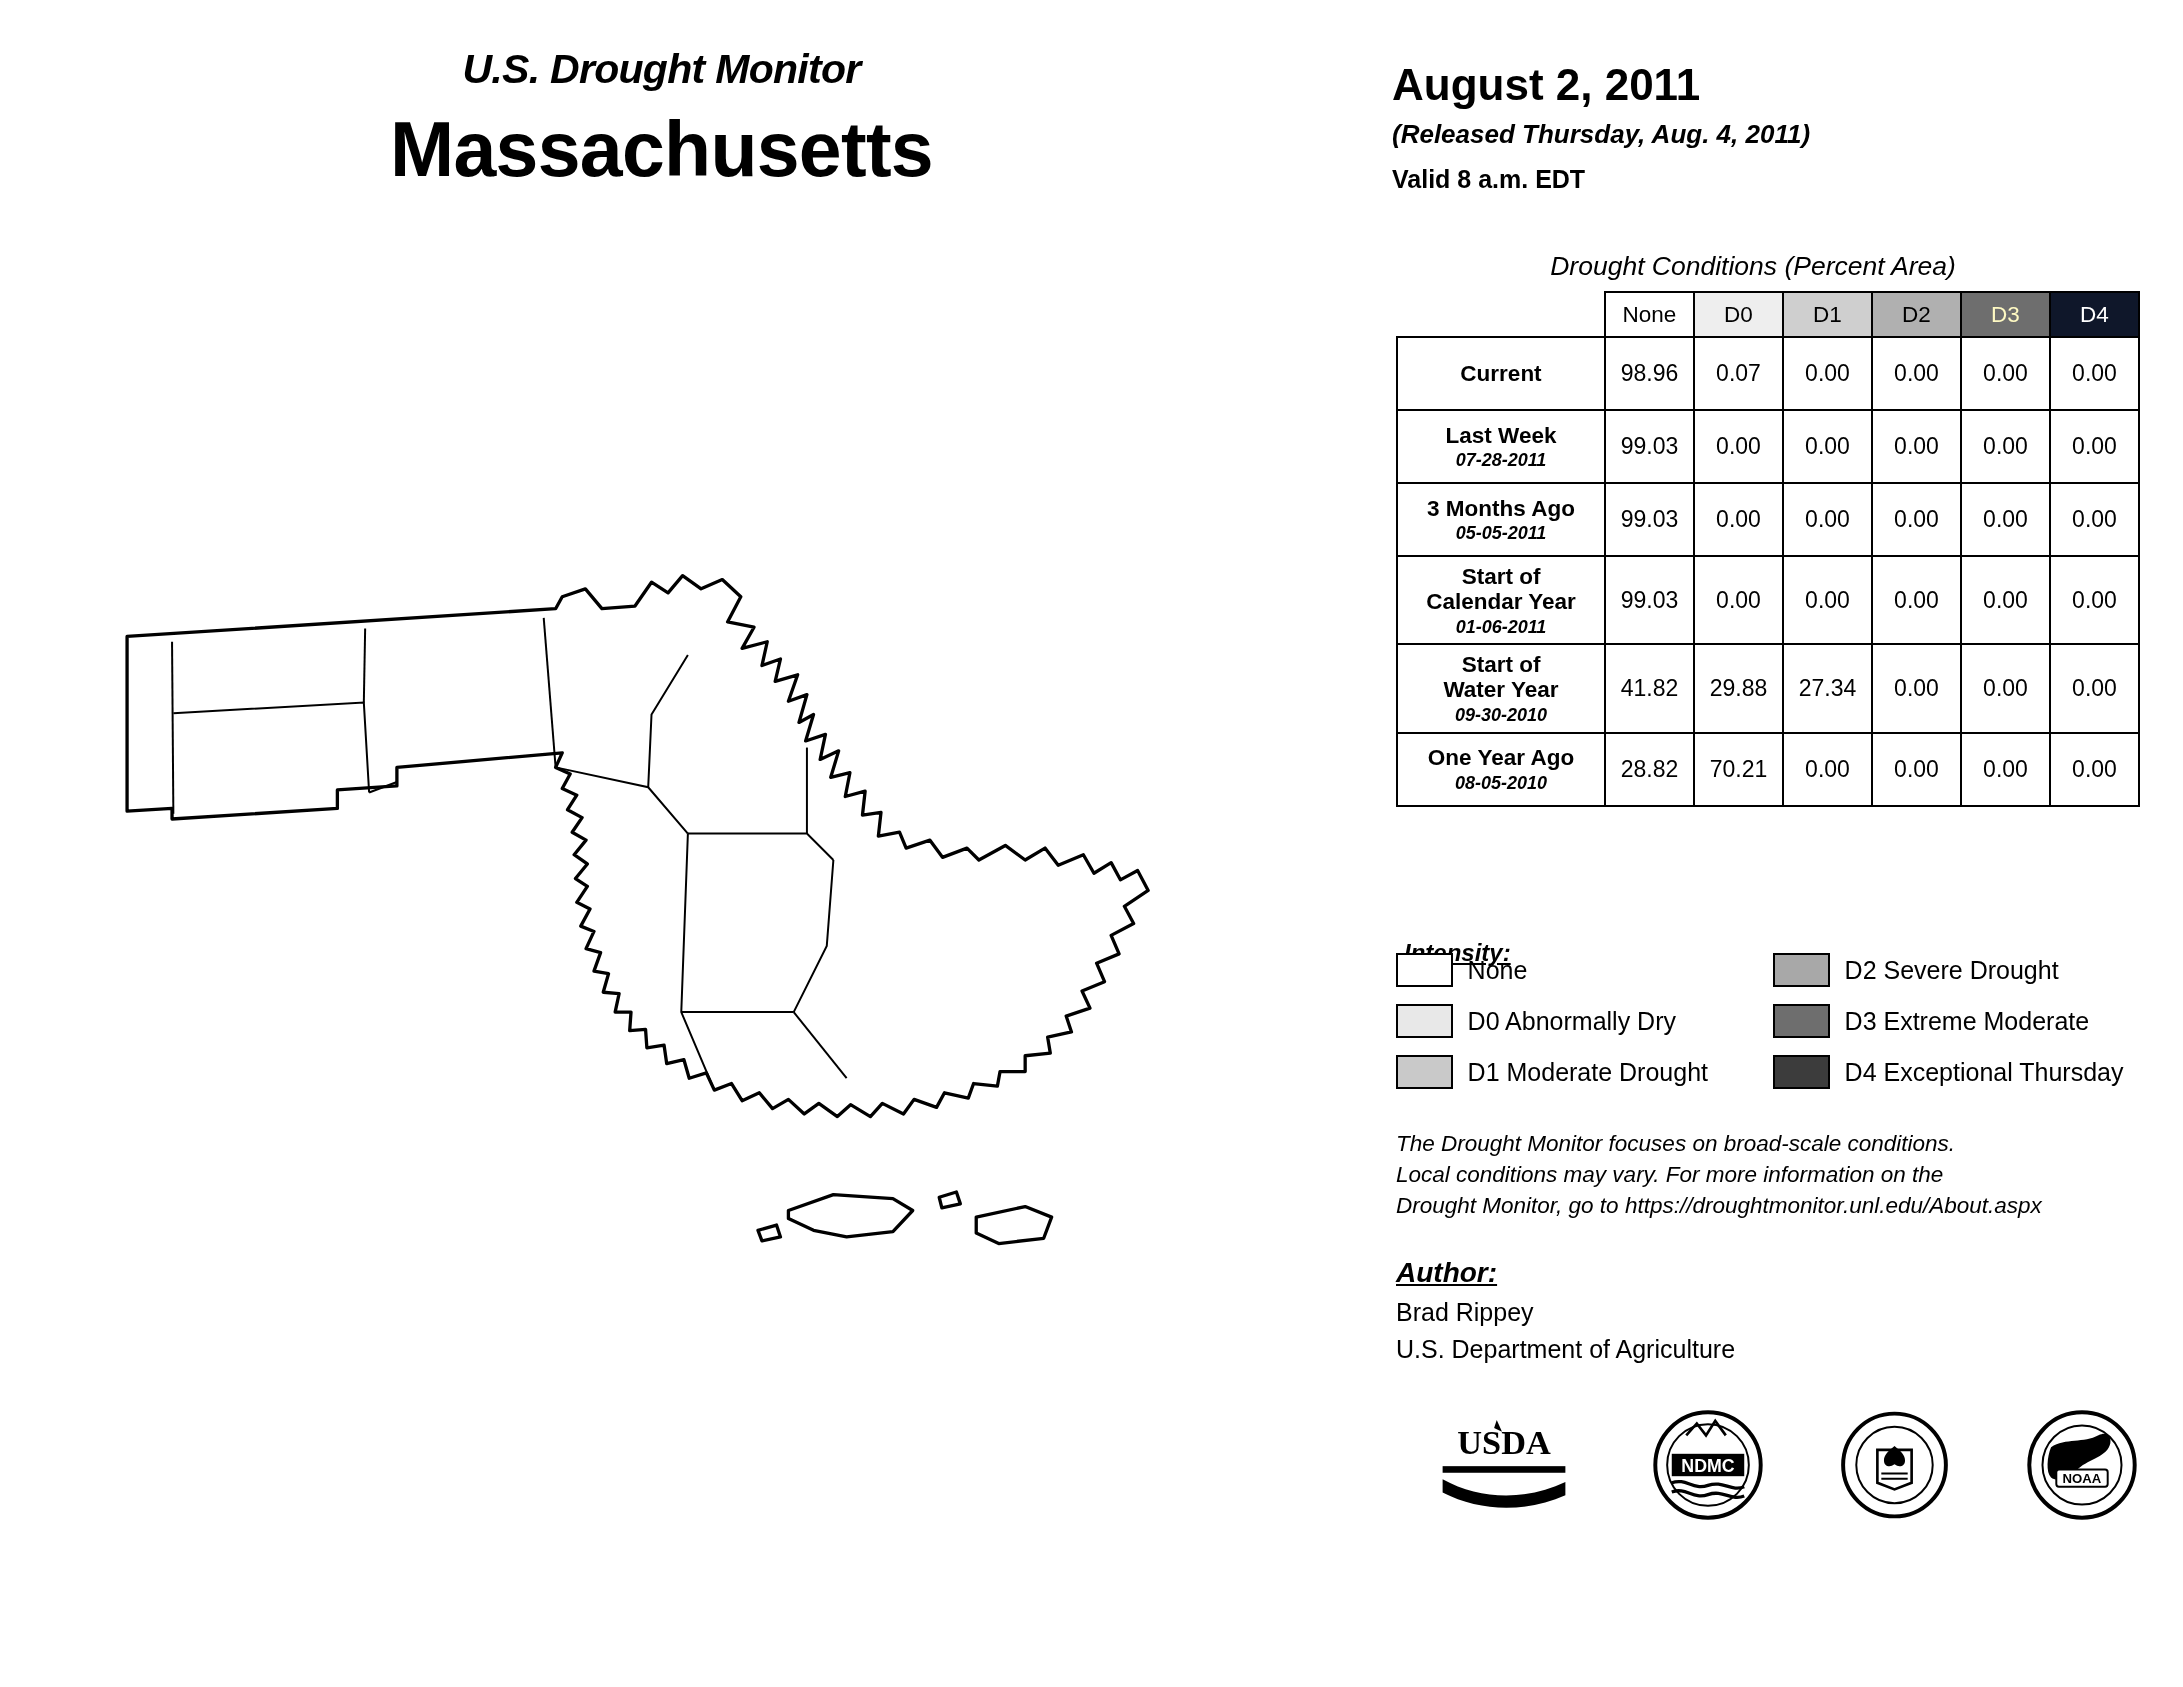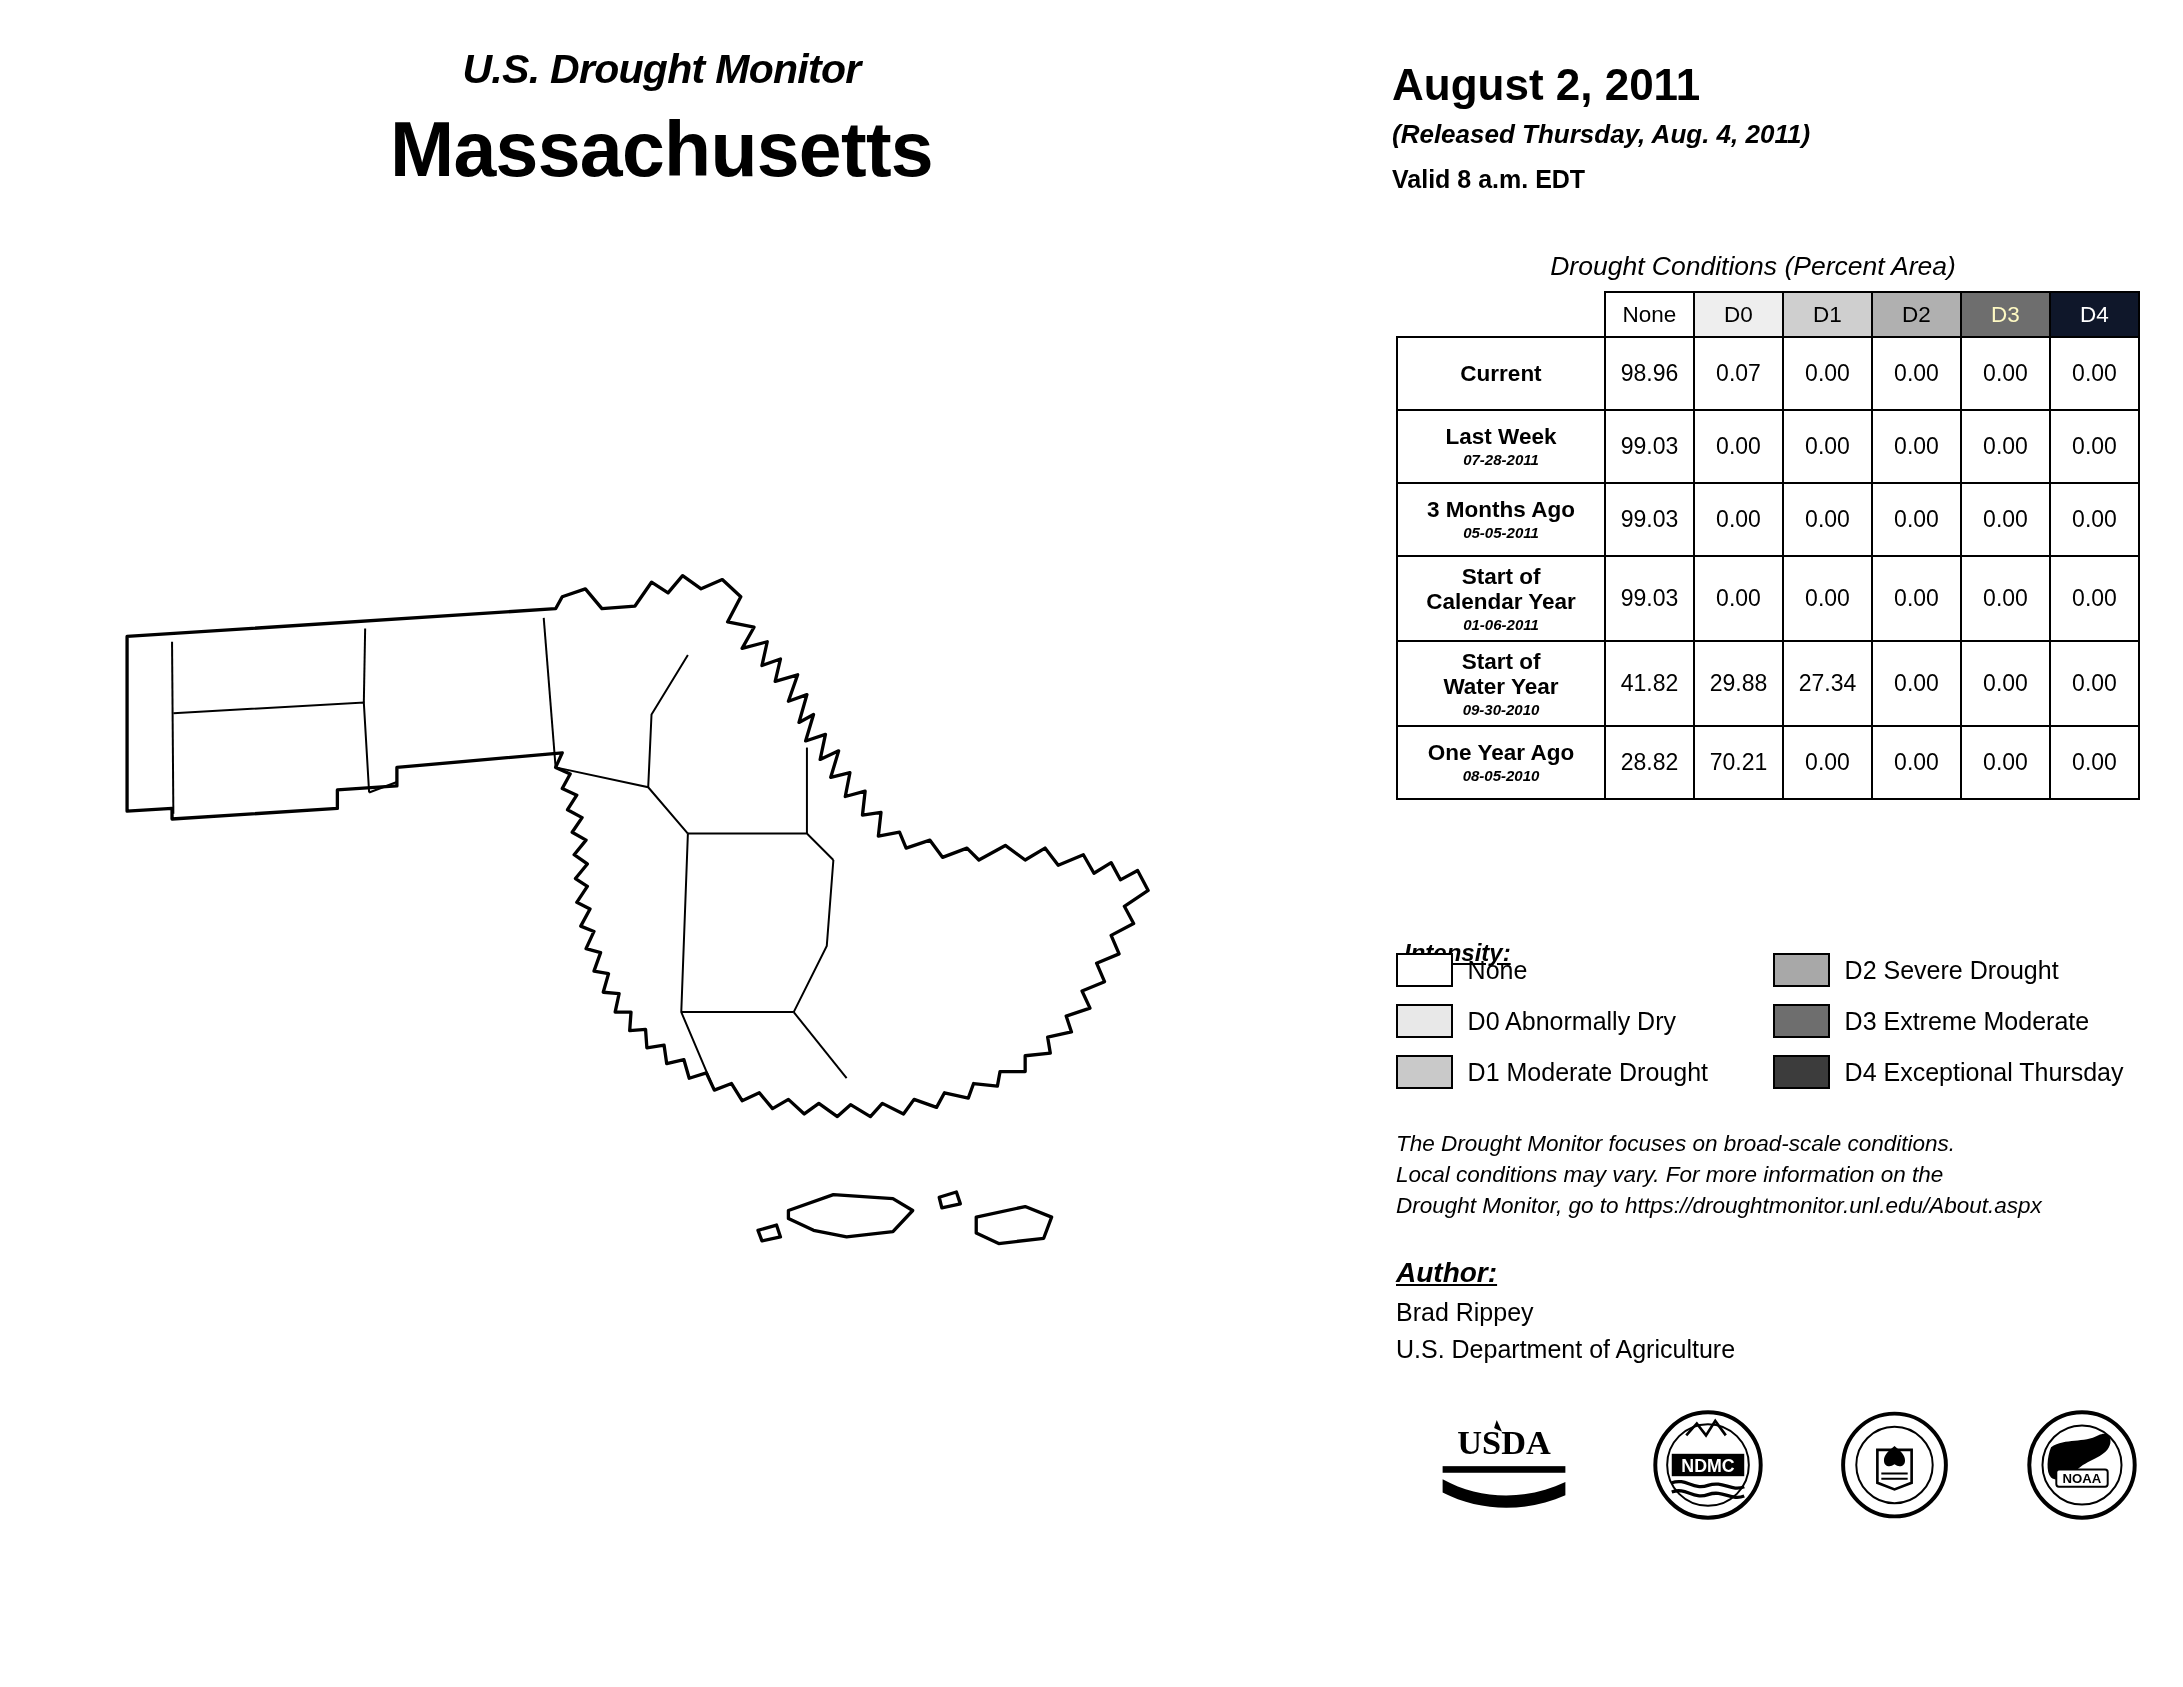--- a/index.html
+++ b/index.html
@@ -118,21 +118,21 @@
   }
   #cond-table tbody td.rowlabel {
     width: 198px;
     font-weight: bold;
     font-size: 22.5px;
     line-height: 1.12;
     padding: 6.6px 4px;
   }
   #cond-table tbody td.rowlabel .sub {
     display: block;
-    font-size: 15px;
+    font-size: 18px;
     font-weight: bold;
     font-style: italic;
     margin-top: 2.6px;
   }
   #cond-table tbody td.val {
     height: 69px;
     font-size: 23px;
   }
   .hdr-none { background:#ffffff; }
   .hdr-d0 { background:#eeeeee; }

